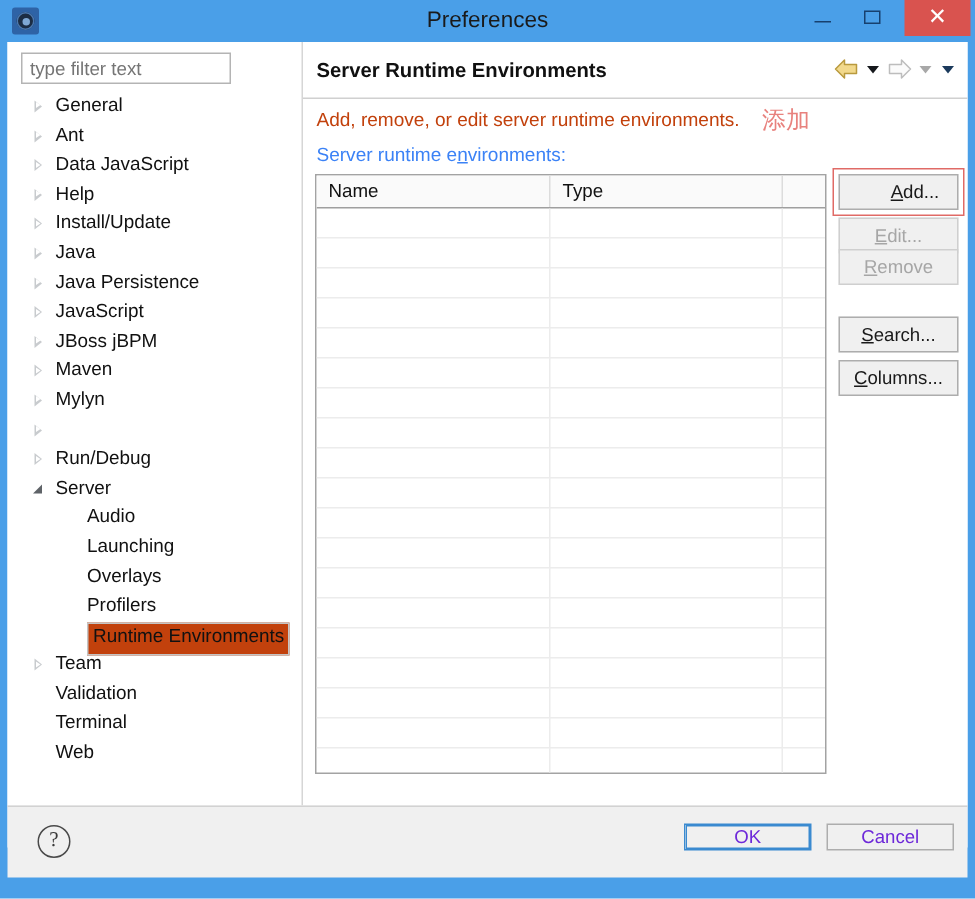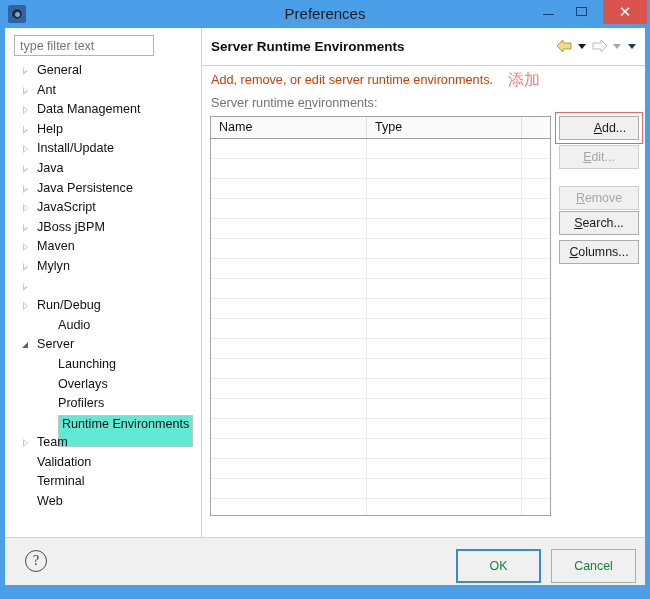--- a/index.html
+++ b/index.html
@@ -174,27 +174,27 @@
     width: 0; height: 0;
   }
   .tree-label {
     position: absolute;
     top: 0;
   }
   .depth1 .tree-label { left: 32px; }
   .depth1.noarrow .tree-label { left: 32px; }
   .depth2 .tree-label { left: 53px; }
   .tree-item.selected .tree-label {
-    background: #5eead4;
+    background: #c2410c;
     border: 1px solid #c4c4c4;
     padding: 0 3px;
     line-height: 17px;
     top: 1px;
     box-sizing: border-box;
-    height: 32px;
+    height: 22px;
   }
   
   .divider {
     position: absolute;
     left: 196px; top: 0;
     width: 1px; height: 509px;
     background: #d6d6d6;
   }
   
   .content-pane {
@@ -241,21 +241,21 @@
   .desc-text {
     position: absolute;
     left: 9px; top: 45px;
     font-size: 12.7px;
     color: #c2410c;
   }
   .list-label {
     position: absolute;
     left: 9px; top: 68px;
     font-size: 12.7px;
-    color: #737373;
+    color: #3b82f6;
   }
   .list-label u { text-decoration: underline; }
   .annotation {
     position: absolute;
     left: 306px; top: 42px;
     font-size: 16px;
     color: #e8827e;
     font-family: "DejaVu Sans", sans-serif;
     letter-spacing: 0px;
   }
@@ -326,21 +326,21 @@
     font-size: 12.4px;
     color: #1a1a1a;
     box-sizing: border-box;
     cursor: default;
     padding: 0;
   }
   .side-btn u { text-decoration: underline; }
   .side-btn.disabled { color: #a6a6a6; background: #f0f0f0; border-color: #cfcfcf; }
   .btn-add { top: 88px; padding-left: 22px; }
   .btn-edit { top: 117px; }
-  .btn-remove { top: 158px; }
+  .btn-remove { top: 138px; }
   .btn-search { top: 183px; }
   .btn-columns { top: 212px; }
   .add-highlight {
     position: absolute;
     left: 353px; top: 84px;
     width: 88px; height: 32px;
     border: 1px solid #e06a66;
     box-sizing: border-box;
     pointer-events: none;
   }
@@ -363,26 +363,26 @@
     text-align: center;
     line-height: 19px;
     font-size: 14px;
     color: #3a3a3a;
     font-family: "Liberation Serif", serif;
     cursor: default;
   }
   .footer-btn {
     position: absolute;
     top: 11px;
-    width: 85px; height: 34px;
+    width: 85px; height: 18px;
     border: 1px solid #adadad;
     background: #f0f0f0;
     font-family: "Liberation Sans", sans-serif;
     font-size: 12.4px;
-    color: #15803d;
+    color: #6d28d9;
     box-sizing: border-box;
     cursor: default;
   }
   .btn-ok {
     left: 451px;
     border: 1px solid #3a8ad0;
     box-shadow: 0 0 0 1px #3a8ad0 inset;
     background: #f0f0f0;
   }
   .btn-cancel { left: 546px; }
@@ -417,21 +417,21 @@
           <div class="tree-item depth1">
             <span class="twisty collapsed"></span>
             <span class="tree-label">General</span>
           </div>
           <div class="tree-item depth1">
             <span class="twisty collapsed"></span>
             <span class="tree-label">Ant</span>
           </div>
           <div class="tree-item depth1">
             <span class="twisty collapsed"></span>
-            <span class="tree-label">Data Management</span>
+            <span class="tree-label">Data JavaScript</span>
           </div>
           <div class="tree-item depth1">
             <span class="twisty collapsed"></span>
             <span class="tree-label">Help</span>
           </div>
           <div class="tree-item depth1">
             <span class="twisty collapsed"></span>
             <span class="tree-label">Install/Update</span>
           </div>
           <div class="tree-item depth1">
@@ -457,27 +457,27 @@
           <div class="tree-item depth1">
             <span class="twisty collapsed"></span>
             <span class="tree-label">Mylyn</span>
           </div>
           <div class="tree-item depth1">
             <span class="twisty collapsed"></span>
           </div>
           <div class="tree-item depth1">
             <span class="twisty collapsed"></span>
             <span class="tree-label">Run/Debug</span>
+          </div>
+          <div class="tree-item depth1">
+            <span class="twisty expanded"></span>
+            <span class="tree-label">Server</span>
           </div>
           <div class="tree-item depth2 noarrow">
             <span class="tree-label">Audio</span>
-          </div>
-          <div class="tree-item depth1">
-            <span class="twisty expanded"></span>
-            <span class="tree-label">Server</span>
           </div>
           <div class="tree-item depth2 noarrow">
             <span class="tree-label">Launching</span>
           </div>
           <div class="tree-item depth2 noarrow">
             <span class="tree-label">Overlays</span>
           </div>
           <div class="tree-item depth2 noarrow">
             <span class="tree-label">Profilers</span>
           </div>

